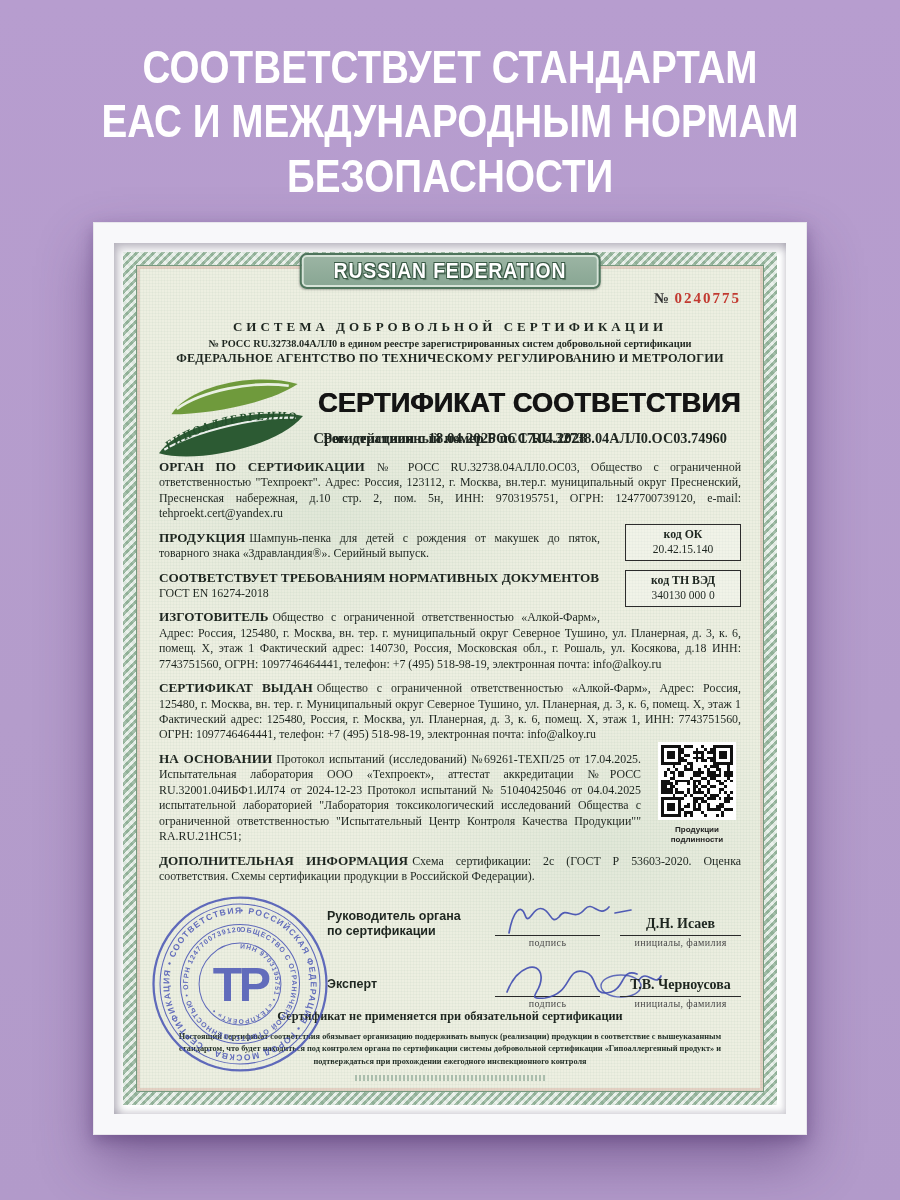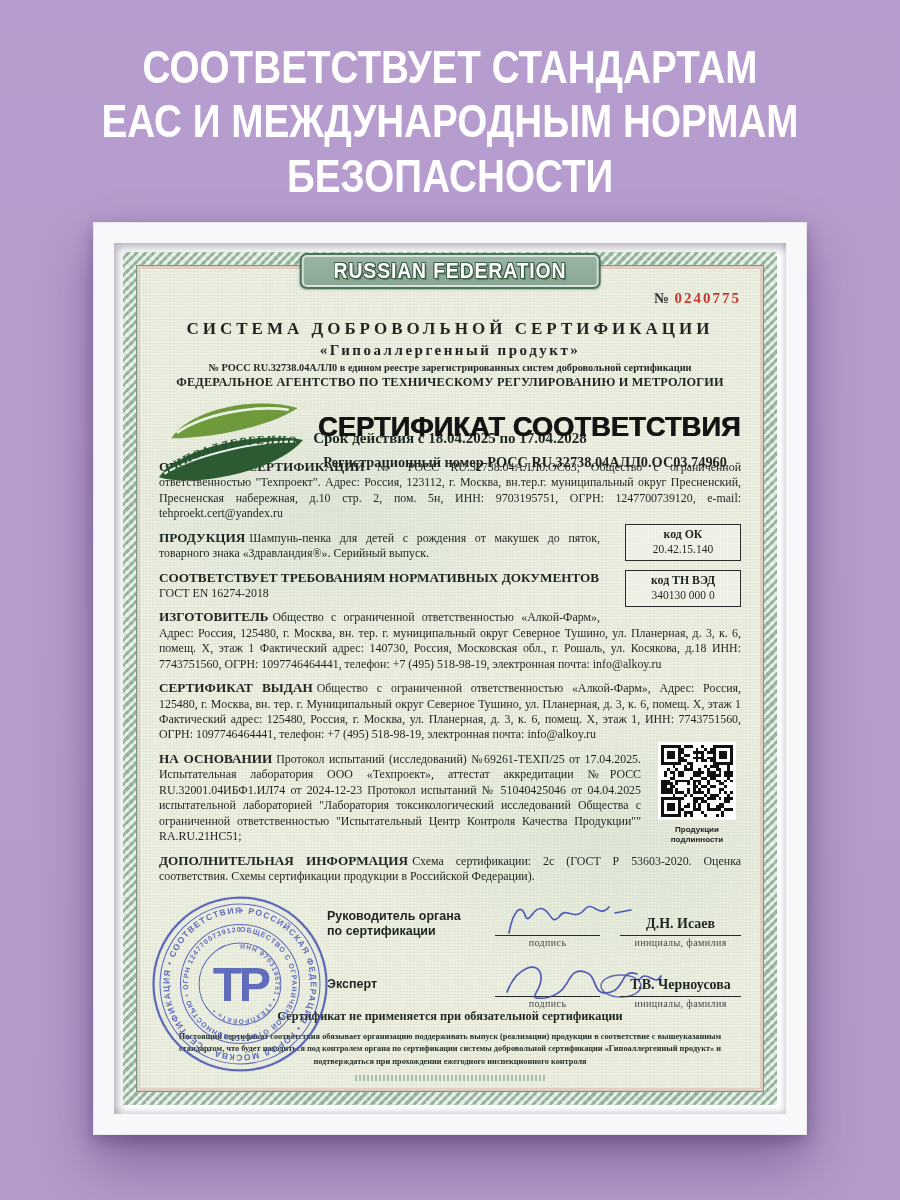--- a/index.html
+++ b/index.html
@@ -34,21 +34,21 @@
   
   .badge{position:absolute;top:1px;left:50%;transform:translateX(-50%);z-index:3;
     background:linear-gradient(180deg,#9cb5a4,#88a693);border:2px solid #4e745c;border-radius:7px;
     box-shadow:inset 0 0 0 2px #d6e3d8,0 1px 2px rgba(0,0,0,.25);padding:3px 16px;}
   .badge span{display:inline-block;transform:scaleX(.88);transform-origin:center;white-space:nowrap;
     font-family:"Liberation Sans",sans-serif;font-weight:bold;font-size:22px;letter-spacing:1px;color:#fff;
     text-shadow:1px 1px 0 #3a5a46,-1px 1px 0 #3a5a46,1px -1px 0 #3a5a46,-1px -1px 0 #3a5a46,2px 2px 1px rgba(30,60,40,.5);}
   
   .cert-no{ text-align:right;margin-top:14px;font-weight:bold;font-size:15px;letter-spacing:1px;color:#333;}
   .cert-no .num{color:#c23a31;letter-spacing:2px;}
-  .sys-title{text-align:center;margin-top:12px;font-weight:bold;font-size:17px;letter-spacing:4px;white-space:nowrap;}
+  .sys-title{text-align:center;margin-top:12px;font-weight:bold;font-size:13px;letter-spacing:4px;white-space:nowrap;}
   .sys-sub{text-align:center;margin-top:3px;font-weight:bold;font-size:15px;letter-spacing:2.5px;}
   .registry{text-align:center;margin-top:3px;font-weight:bold;font-size:10.3px;}
   .agency{text-align:center;margin-top:2px;font-weight:bold;font-size:12.3px;letter-spacing:.2px;white-space:nowrap;}
   
   .title-row{position:relative;margin-top:6px;height:84px;}
   .leaf-logo{position:absolute;left:-6px;top:-4px;width:156px;height:96px;}
   .main-title{position:absolute;left:150px;right:0;top:14px;text-align:center;}
   .main-title span{display:inline-block;transform:scaleX(.96);white-space:nowrap;
     font-family:"Liberation Sans",sans-serif;font-weight:bold;font-size:28.5px;color:#141414;
     text-shadow:.7px 0 0 #141414;}
@@ -101,21 +101,20 @@
         </div>
 
         <div class="content">
 
           <div class="cert-no">
             <span>№</span>
             <span class="num">0240775</span>
           </div>
 
           <div class="sys-title">СИСТЕМА ДОБРОВОЛЬНОЙ СЕРТИФИКАЦИИ</div>
-          <div class="sys-sub">«Гипоаллергенный продукт»</div>
           <div class="registry">№ РОСС RU.32738.04АЛЛ0 в едином реестре зарегистрированных систем добровольной сертификации</div>
           <div class="agency">ФЕДЕРАЛЬНОЕ АГЕНТСТВО ПО ТЕХНИЧЕСКОМУ РЕГУЛИРОВАНИЮ И МЕТРОЛОГИИ</div>
 
           <div class="title-row">
             <svg class="leaf-logo" viewBox="0 0 170 108">
               <defs>
                   <path id="leafArc" d="M14,92 Q80,50 162,60" fill="none"></path>
                 </defs>
               <path d="M18,52 C38,20 112,4 160,18 C128,40 60,52 18,52 Z" fill="#6f9a3c"></path>
               <path d="M24,46 C52,26 108,14 150,20" fill="none" stroke="#ffffff" stroke-width="3" opacity=".85"></path>

